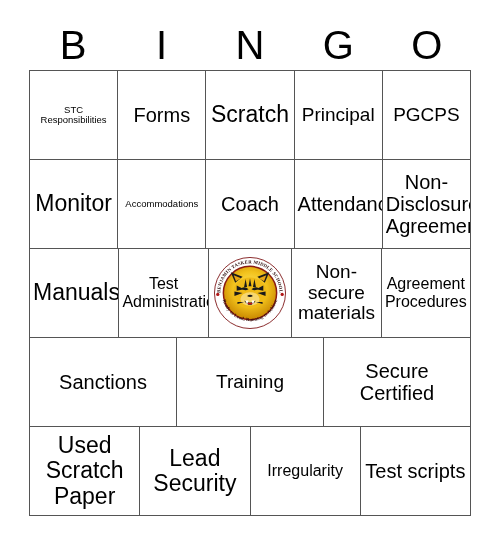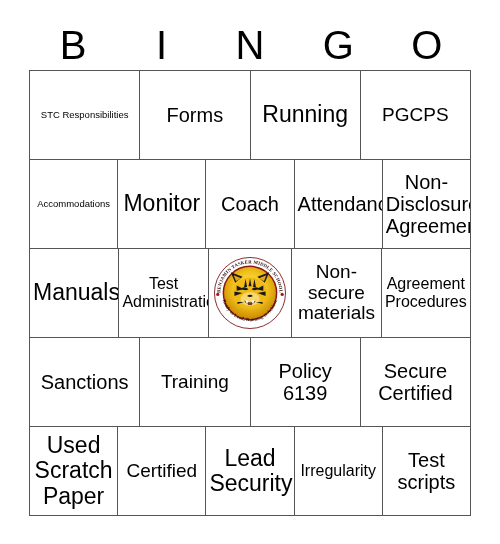--- a/index.html
+++ b/index.html
@@ -120,33 +120,36 @@
   <div id="grid">
 
     <div class="grid-row">
       <div class="cell">
         <span class="cell-text fs-xs">STC Responsibilities</span>
       </div>
       <div class="cell">
         <span class="cell-text fs-xxl">Forms</span>
       </div>
       <div class="cell">
-        <span class="cell-text fs-xl">Running</span>
+        <span class="cell-text fs-xl">Scratch</span>
+      </div>
+      <div class="cell">
+        <span class="cell-text fs-lg">Principal</span>
       </div>
       <div class="cell">
         <span class="cell-text fs-lg">PGCPS</span>
       </div>
     </div>
 
     <div class="grid-row">
       <div class="cell">
+        <span class="cell-text fs-xl">Monitor</span>
+      </div>
+      <div class="cell">
         <span class="cell-text fs-xs">Accommodations</span>
-      </div>
-      <div class="cell">
-        <span class="cell-text fs-xl">Monitor</span>
       </div>
       <div class="cell">
         <span class="cell-text fs-xxl">Coach</span>
       </div>
       <div class="cell">
         <span class="cell-text fs-md">Attendance</span>
       </div>
       <div class="cell">
         <span class="cell-text fs-md">Non-Disclosure Agreement</span>
       </div>
@@ -228,33 +231,27 @@
     </div>
 
     <div class="grid-row">
       <div class="cell">
         <span class="cell-text fs-md">Sanctions</span>
       </div>
       <div class="cell">
         <span class="cell-text fs-lg">Training</span>
       </div>
       <div class="cell">
-        <span class="cell-text fs-xxl">Policy 6139</span>
-      </div>
-      <div class="cell">
         <span class="cell-text fs-md">Secure Certified</span>
       </div>
     </div>
 
     <div class="grid-row">
       <div class="cell">
         <span class="cell-text fs-xl">Used Scratch Paper</span>
-      </div>
-      <div class="cell">
-        <span class="cell-text fs-lg">Certified</span>
       </div>
       <div class="cell">
         <span class="cell-text fs-xl">Lead Security</span>
       </div>
       <div class="cell">
         <span class="cell-text fs-sm">Irregularity</span>
       </div>
       <div class="cell">
         <span class="cell-text fs-xxl">Test scripts</span>
       </div>

